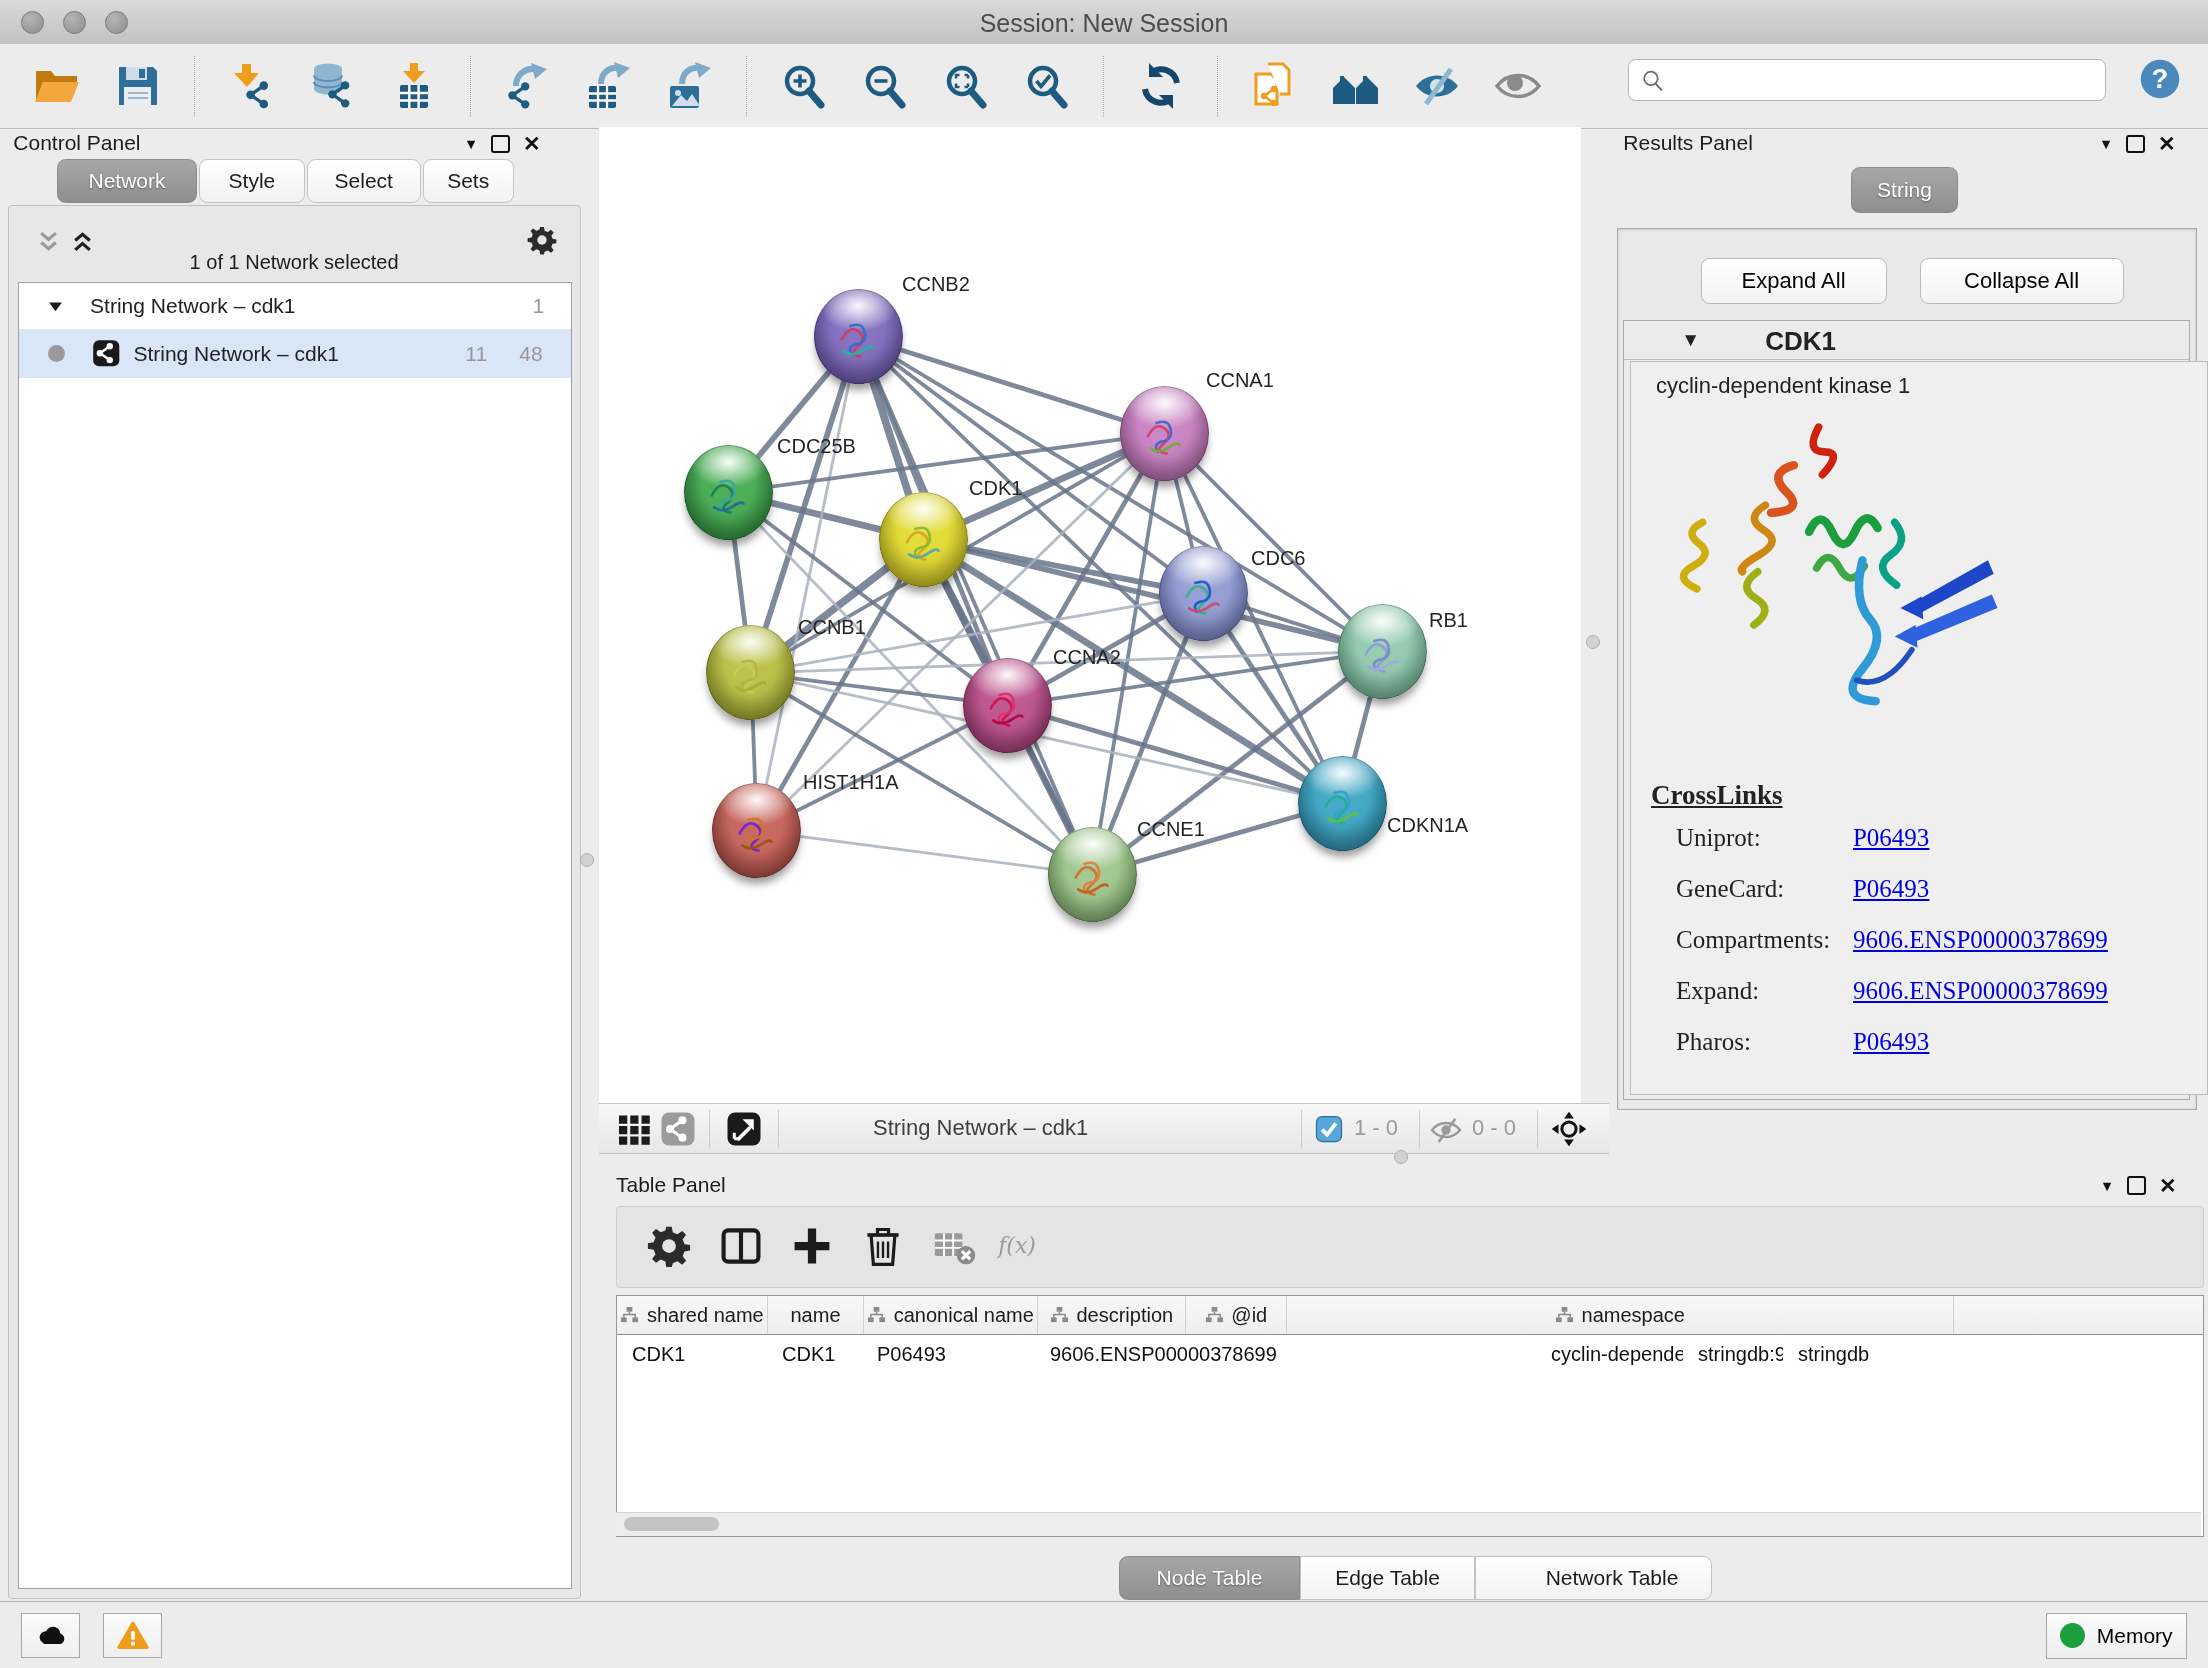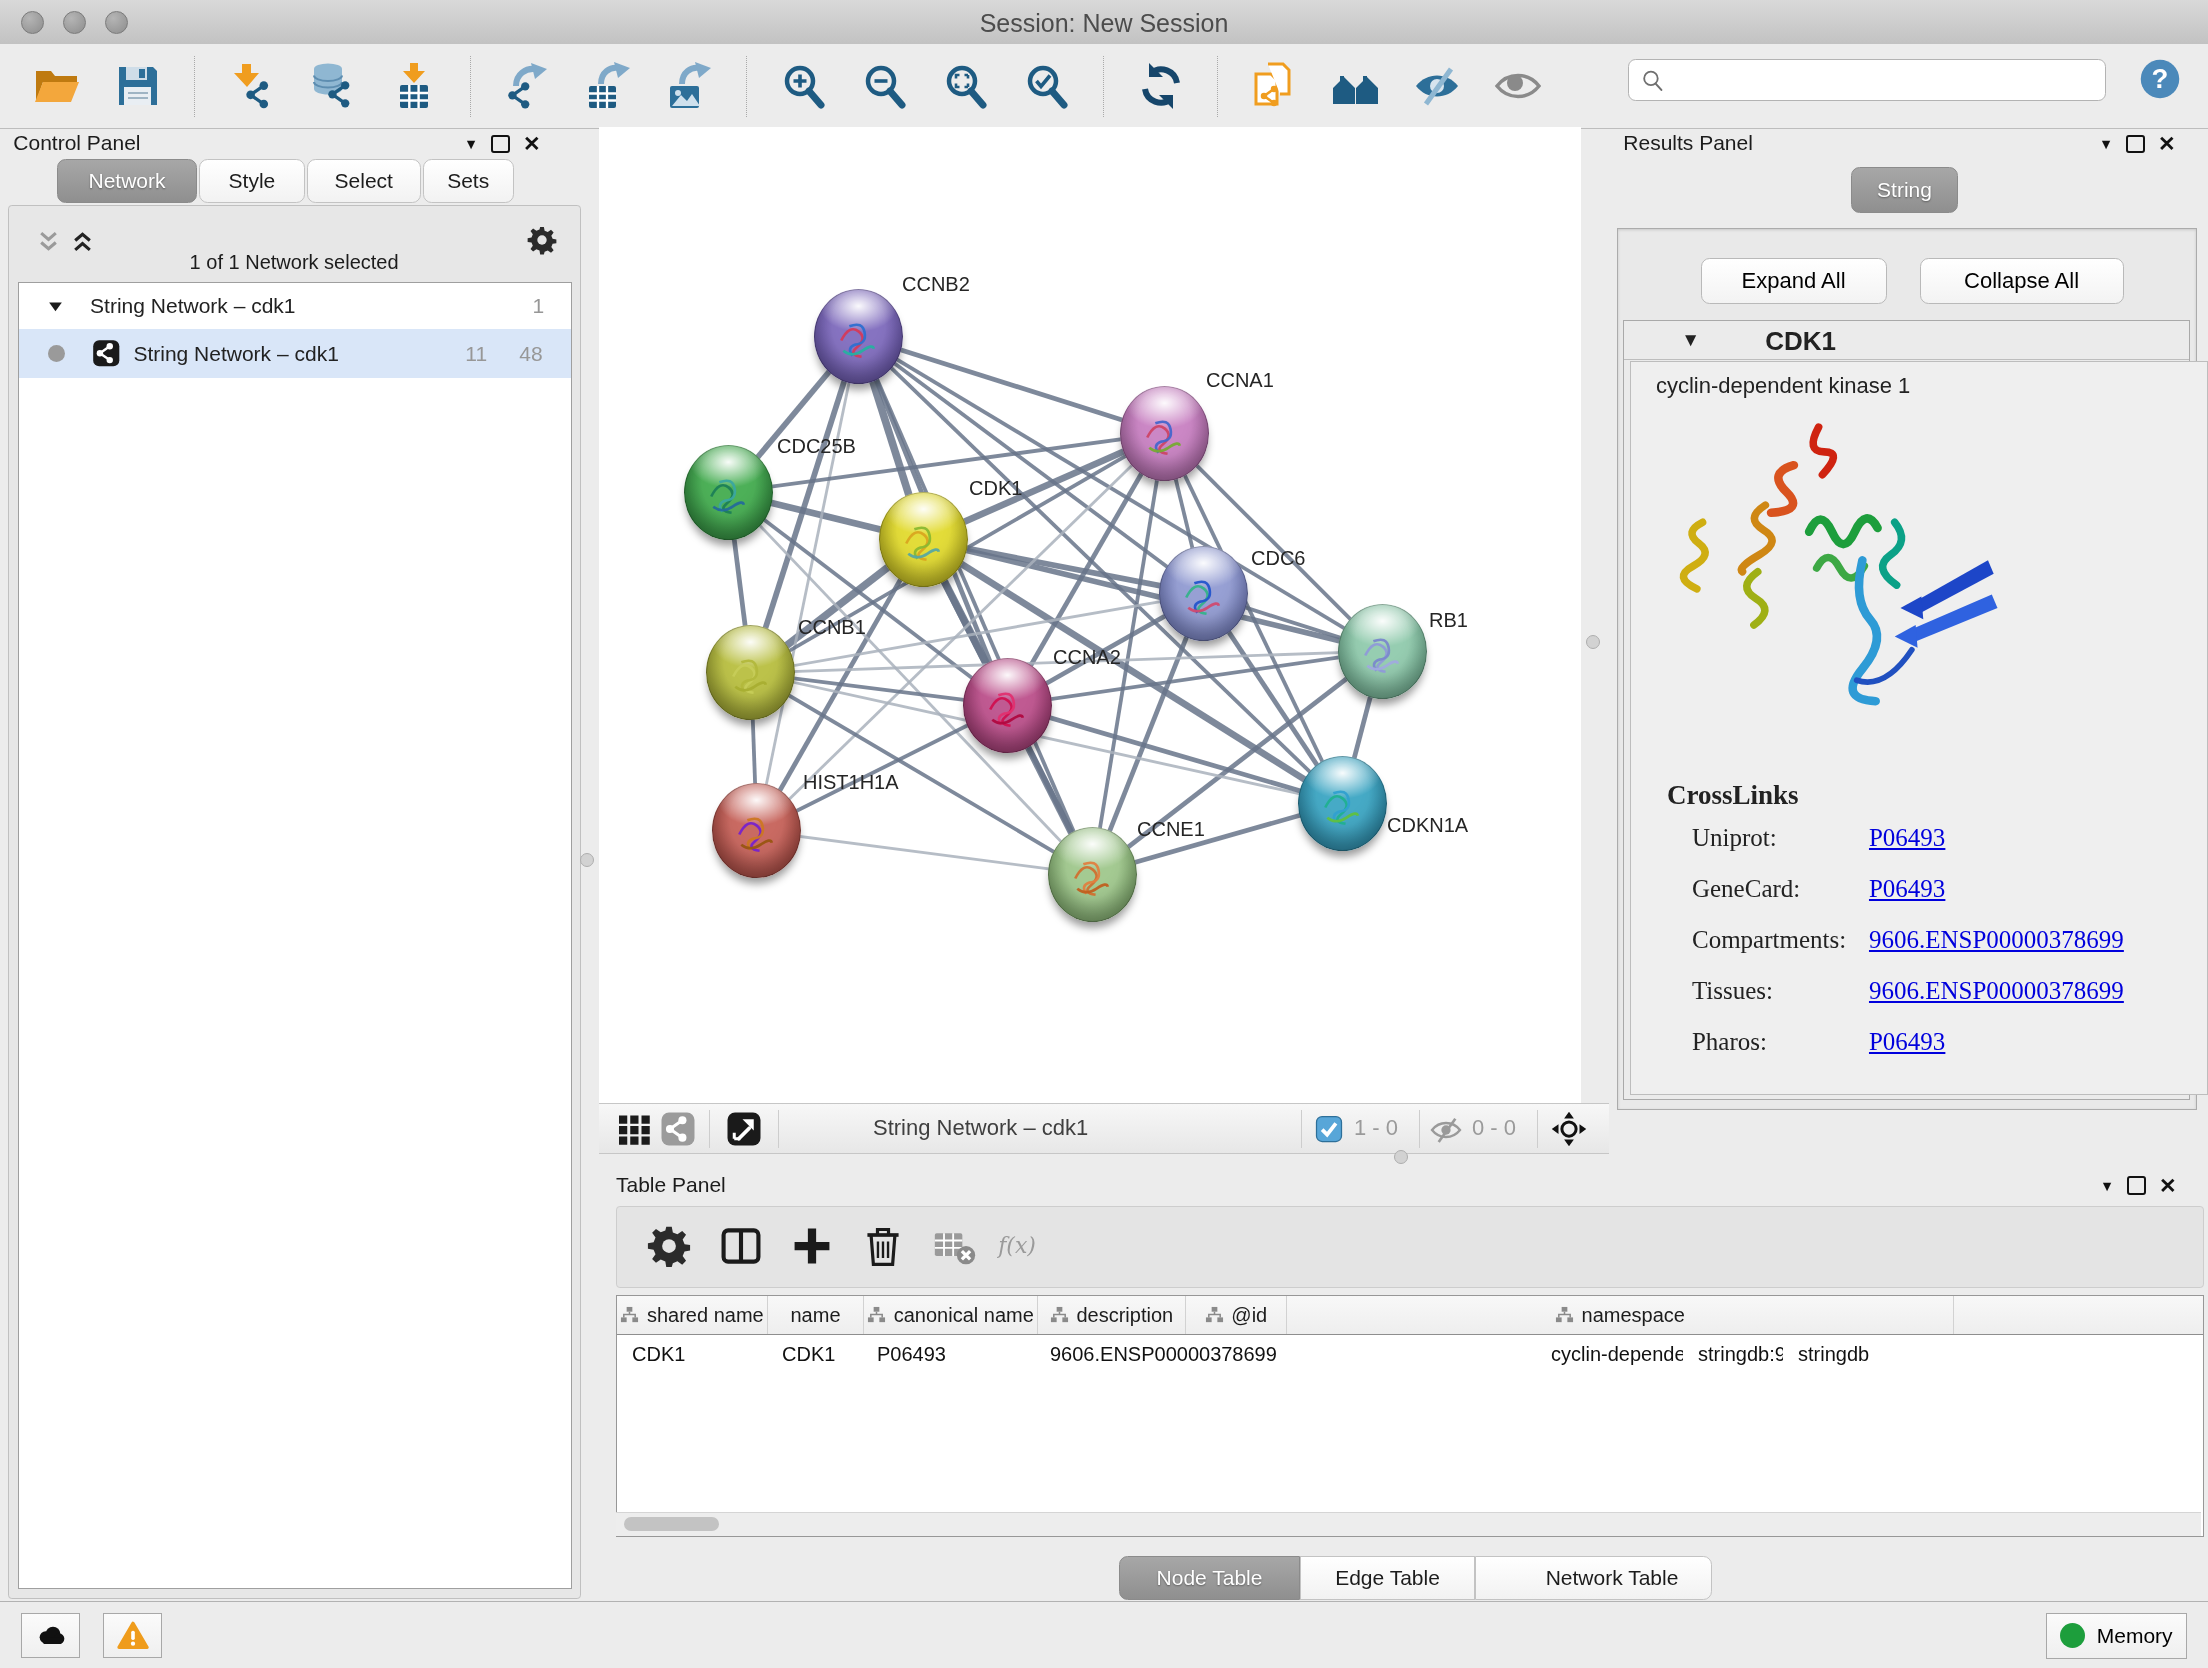--- a/index.html
+++ b/index.html
@@ -70,21 +70,21 @@
     border:1px solid #ababab;box-shadow:inset 0 1px 2.9px rgba(0,0,0,.15);}
   .rp-btn{position:absolute;top:28.5px;height:46px;background:linear-gradient(#ffffff,#f3f3f3);
     border:1px solid #b9b9b9;border-radius:8.6px;font-size:22px;display:flex;align-items:center;justify-content:center;}
   #rp-section{position:absolute;left:5.7px;top:91px;width:565px;height:778px;background:#ebebeb;border:1px solid #a9a9a9;}
   #rp-sec-head{position:absolute;left:0;top:0;width:100%;height:38px;border-bottom:1px solid #bdbdbd;}
   #rp-sec-head .tri{position:absolute;left:57px;top:7.6px;font-size:19px;}
   #rp-sec-head .gene{position:absolute;left:141px;top:4.8px;font-size:26px;font-weight:bold;}
   #rp-content{position:absolute;left:5.7px;top:40px;width:552px;height:732px;background:#efefef;border:1px solid #bdbdbd;overflow:hidden;padding-left:24px;}
   #rp-desc{position:absolute;left:25px;top:11.4px;font-size:22px;}
   #protein{position:absolute;left:43px;top:48px;}
-  #crosslinks{position:absolute;left:36px;top:418px;font-family:"Liberation Serif",serif;}
+  #crosslinks{position:absolute;left:20px;top:418px;font-family:"Liberation Serif",serif;text-decoration:underline;}
   #xl-title{font-size:27px;font-weight:bold;}
   .xl-row{position:relative;height:51px;}
   .xl-label{position:absolute;left:25px;top:13.3px;font-size:25px;}
   .xl-value{position:absolute;left:202px;top:13.3px;font-size:25px;color:#0000dd;text-decoration:underline;}
   
   #table-panel{left:599px;top:1165px;width:1609px;height:436px;}
   #tp-toolbar{position:absolute;left:17px;top:41px;width:1586px;height:80px;background:#e4e4e4;
     border:1px solid #cdcdcd;border-radius:3.8px;}
   #tp-toolbar .icon{position:absolute;top:17px;width:44px;height:44px;}
   #tp-toolbar .icon svg{width:44px;height:44px;}
@@ -639,21 +639,21 @@
               </div>
               <div class="xl-row">
                 <span class="xl-label">GeneCard:</span>
     <a class="xl-value">P06493</a>
               </div>
               <div class="xl-row">
                 <span class="xl-label">Compartments:</span>
     <a class="xl-value">9606.ENSP00000378699</a>
               </div>
               <div class="xl-row">
-                <span class="xl-label">Tissues:</span>
+                <span class="xl-label">Expand:</span>
     <a class="xl-value">9606.ENSP00000378699</a>
               </div>
               <div class="xl-row">
                 <span class="xl-label">Pharos:</span>
     <a class="xl-value">P06493</a>
               </div>
             </div>
         </div>
       </div>
     </div>

